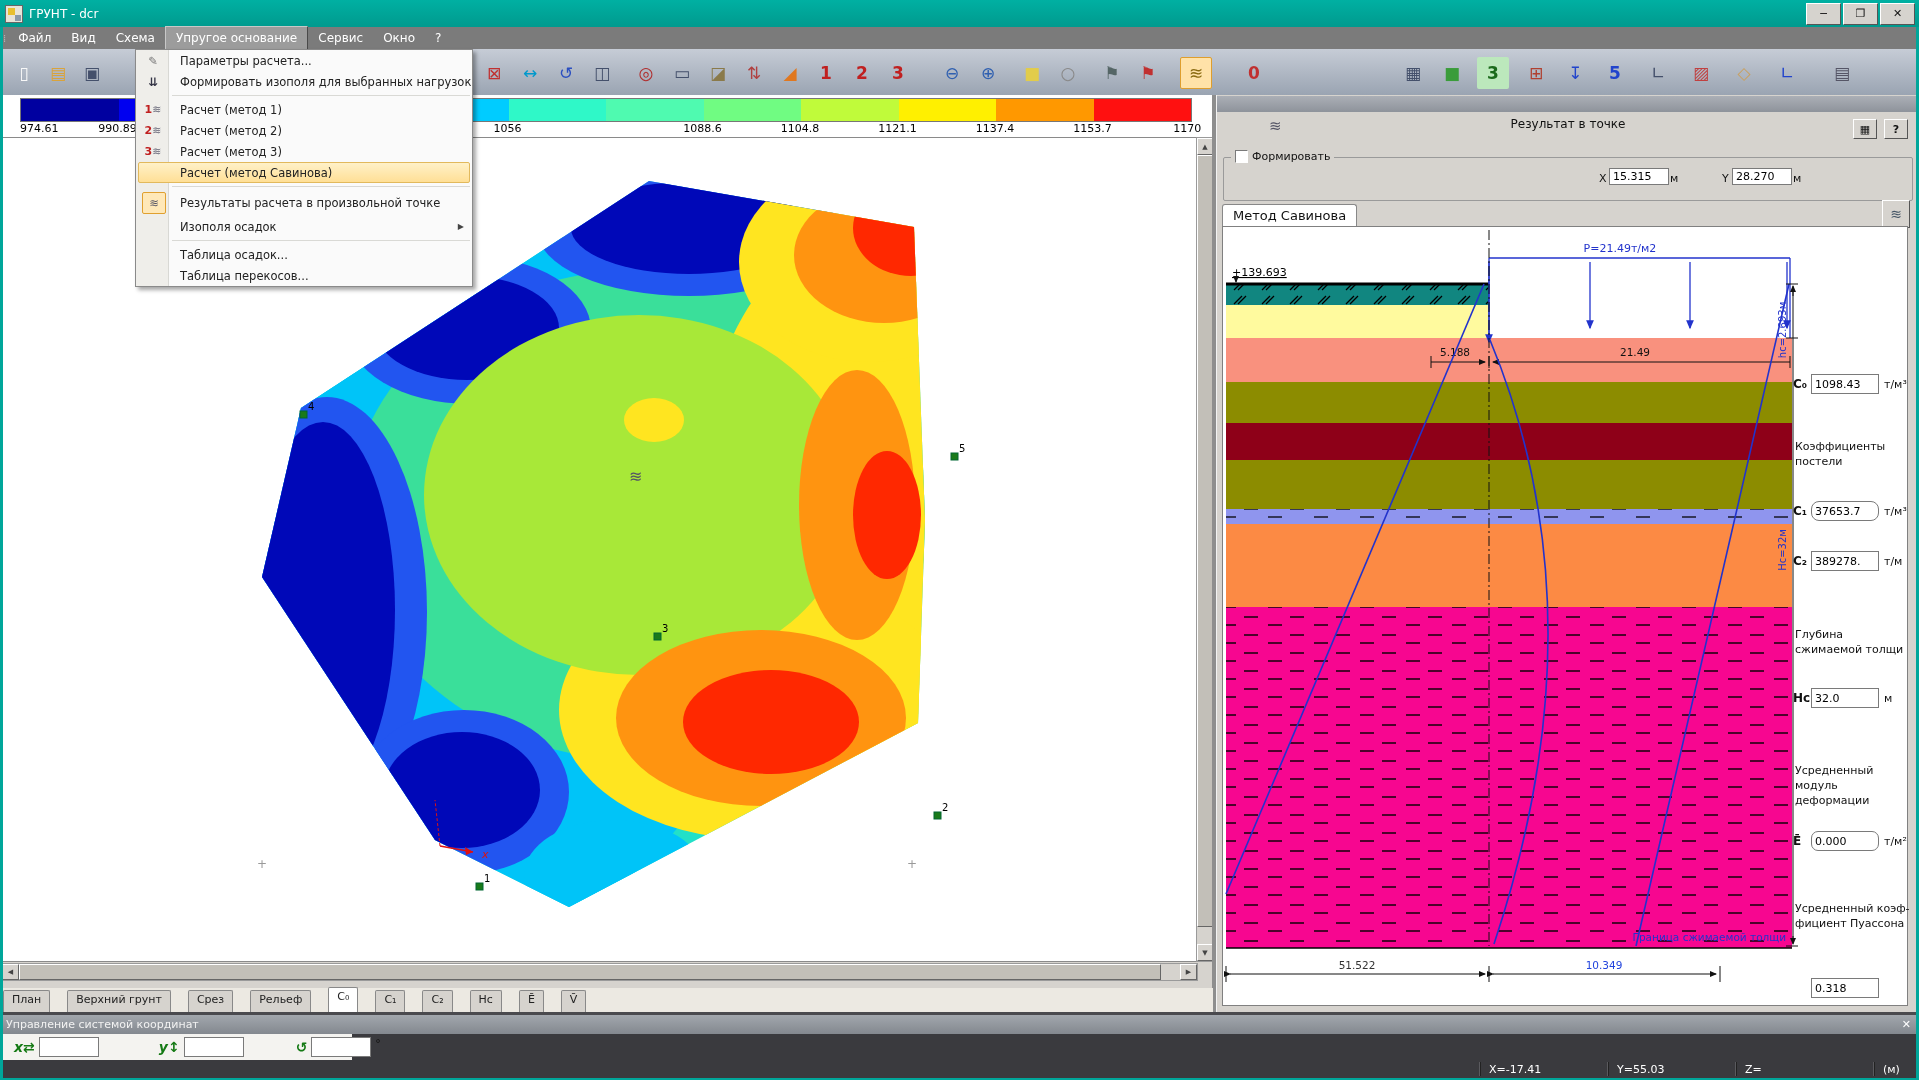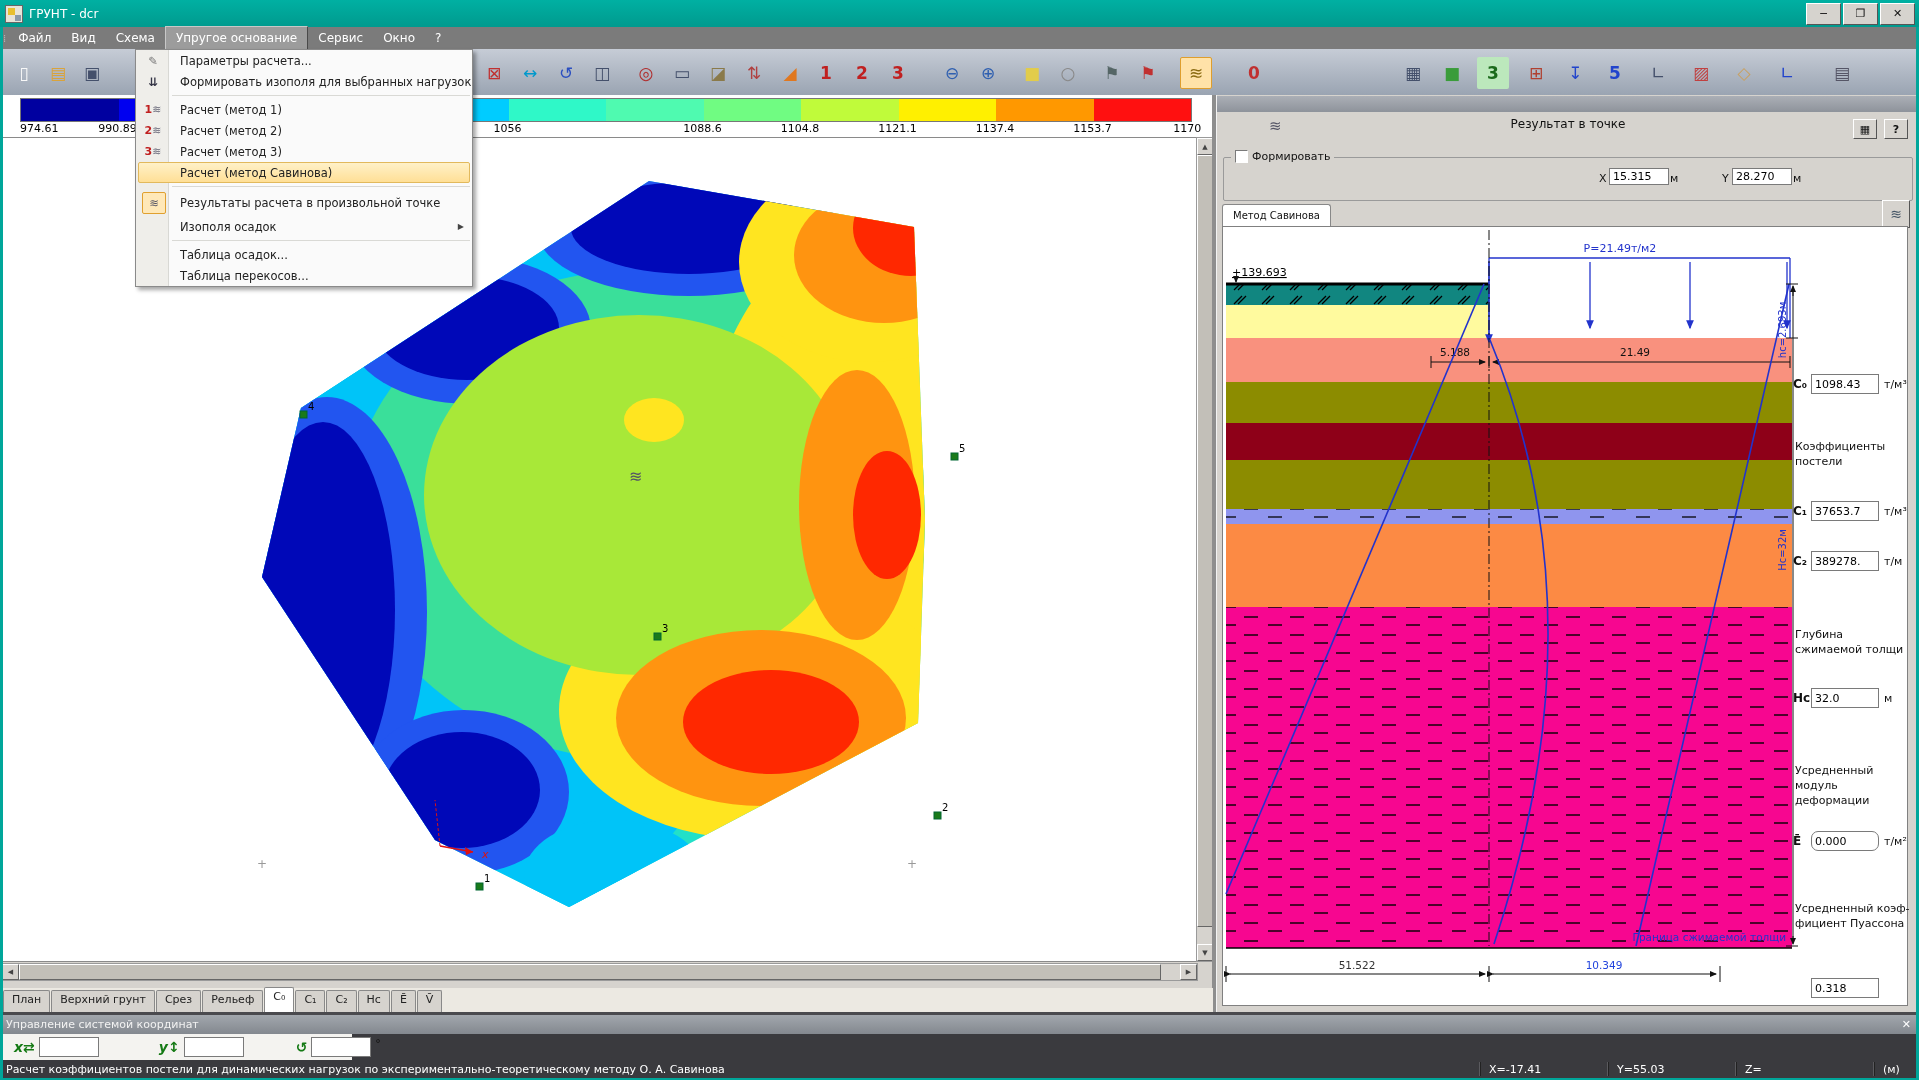--- a/index.html
+++ b/index.html
@@ -36,23 +36,23 @@
   #divider{left:1212px;top:95px;width:4px;height:917px;background:#8E8E8E;border-right:1px solid #F2F2F2;}
   #panel{left:1217px;top:95px;width:702px;height:917px;background:#D6D3CE;}
   #panelstrip{left:0;top:1px;width:702px;height:16px;background:linear-gradient(#ABAFB6,#8E939B);}
   .pbtn{width:22px;height:18px;background:#D6D3CE;border:1px solid #fff;border-right-color:#555;border-bottom-color:#555;
         display:flex;align-items:center;justify-content:center;font-size:11px;}
   .sunken{background:#fff;border:1px solid;border-color:#7a7a7a #ffffff #ffffff #7a7a7a;}
   .field{background:#fff;border:1px solid #7a7a7a;font-family:"DejaVu Sans",sans-serif;font-size:11px;padding:1px 3px;}
   input.field{outline:none;}
   .grpbox{border:1px solid #9a9a9a;border-radius:2px;}
   .tab{position:absolute;background:#fff;border:1px solid #888;border-bottom:none;border-radius:3px 3px 0 0;
-       display:flex;align-items:center;justify-content:center;font-size:10px;padding:0 10px;}
-  
-  #tabbar{left:0;top:988px;width:1213px;height:24px;background:#ECE9E2;display:flex;align-items:flex-end;padding-left:3px;box-sizing:border-box;}
+       display:flex;align-items:center;justify-content:center;font-size:13px;padding:0 10px;}
+  
+  #tabbar{left:0;top:988px;width:1213px;height:24px;background:#ECE9E2;display:flex;align-items:flex-end;padding-left:3px;box-sizing:border-box;gap:16px;}
   .btab{height:19px;background:#D6D3CE;border:1px solid #898989;border-bottom:none;border-radius:2px 2px 0 0;
         padding:2px 8px 0 8px;margin-right:1px;font-size:11px;color:#222;}
   .btab.active{background:#fff;height:22px;font-size:11px;}
   #darkstrip{left:0;top:1012px;width:1919px;height:3px;background:#4A4A4E;}
   
   #coordtitle{left:0;top:1015px;width:1919px;height:19px;background:linear-gradient(#A2A7AD,#83888F);color:#F2F2F2;
               display:flex;align-items:center;font-size:11px;}
   #coordbar{left:0;top:1034px;width:1919px;height:26px;background:#3A3A3E;}
   #coordpanel{position:absolute;left:0;top:0;width:352px;height:26px;background:#F4F3F0;display:flex;align-items:center;}
   .cglyph{color:#157A15;font-weight:bold;font-style:italic;font-size:14px;}
@@ -359,21 +359,21 @@
 
     <div class="abs" id="results" style="left:576px;top:131px;width:126px;height:778px;">
         <div style="position: absolute; left: 0px; top: 148px; width: 126px; display: flex; align-items: center;">
           <b style="width: 18px; font-size: 12px;">C₀</b>
           <input class="field" value="1098.43" style="width: 60px; height: 16px;">
           <span style="margin-left: 5px;">т/м³</span>
         </div>
         <div style="position: absolute; left: 2px; width: 118px; top: 213px; line-height: 15px;">Коэффициенты постели</div>
         <div style="position: absolute; left: 0px; top: 275px; width: 126px; display: flex; align-items: center;">
           <b style="width: 18px; font-size: 12px;">C₁</b>
-          <input class="field" value="37653.7" style="width: 60px; height: 16px;">
+          <input class="field" value="37653.7" style="width: 60px; height: 16px; border-radius: 8px;">
           <span style="margin-left: 5px;">т/м³</span>
         </div>
         <div style="position: absolute; left: 0px; top: 325px; width: 126px; display: flex; align-items: center;">
           <b style="width: 18px; font-size: 12px;">C₂</b>
           <input class="field" value="389278." style="width: 60px; height: 16px;">
           <span style="margin-left: 5px;">т/м</span>
         </div>
         <div style="position: absolute; left: 2px; width: 118px; top: 401px; line-height: 15px;">Глубина сжимаемой толщи</div>
         <div style="position: absolute; left: 0px; top: 462px; width: 126px; display: flex; align-items: center;">
           <b style="width: 18px; font-size: 12px;">Hс</b>
@@ -420,21 +420,20 @@
       <input class="field cinput" style="">
       <span class="cglyph" style="margin-left:56px;">y↕</span>
       <input class="field cinput" style="">
       <span class="cglyph" style="margin-left:48px;font-style:normal;">↺</span>
       <input class="field cinput" style="">
       <span style="margin-top:-8px;">°</span>
     </div>
   </div>
 
   <div class="abs" id="statusbar">
-    <span style="margin-left:6px;">Расчет коэффициентов постели для динамических нагрузок по экспериментально-теоретическому методу О. А. Савинова</span>
     <div style="flex:1"></div>
     <div class="statsep"></div>
     <span style="width:110px;">X=-17.41</span>
     <div class="statsep"></div>
     <span style="width:110px;">Y=55.03</span>
     <div class="statsep"></div>
     <span style="width:120px;">Z=</span>
     <div class="statsep"></div>
     <span style="width:30px;margin-right:6px;">(м)</span>
   </div>

